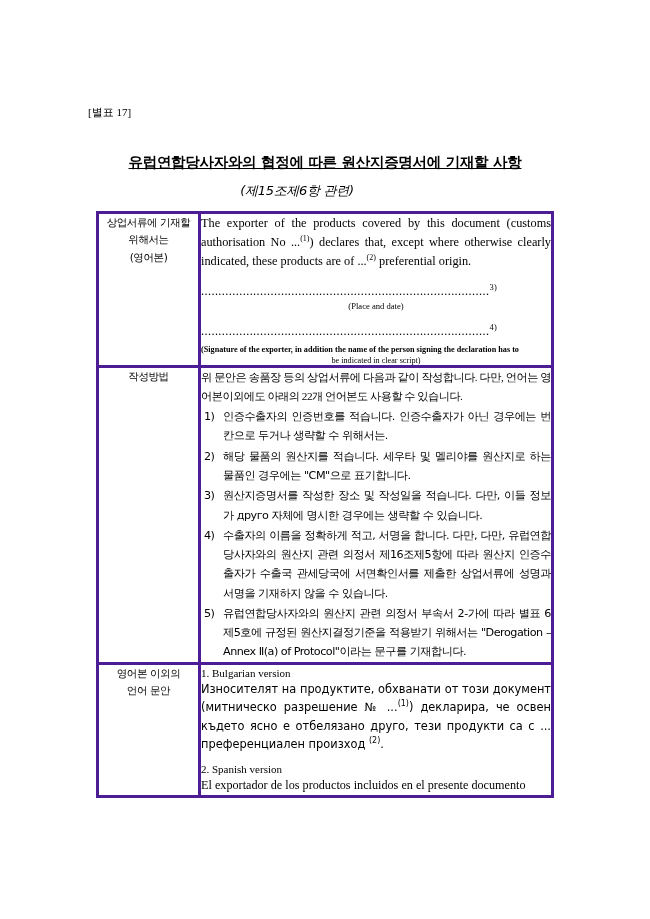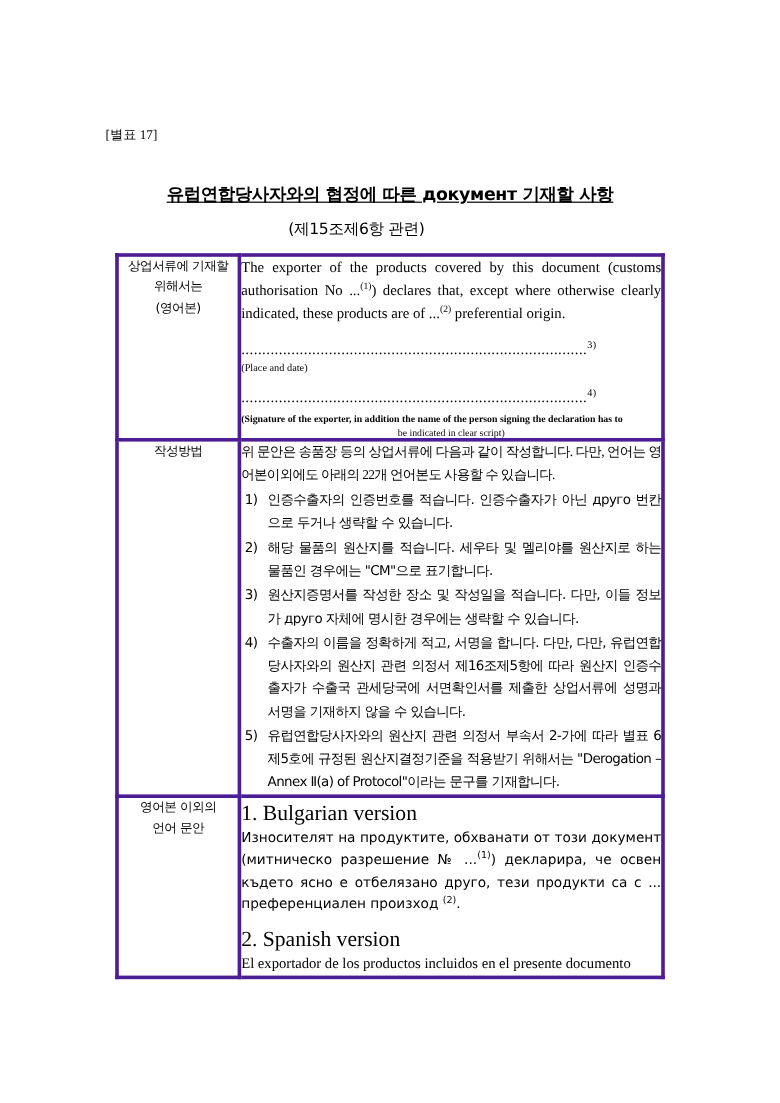--- a/index.html
+++ b/index.html
@@ -45,20 +45,21 @@
   }
   .doc-subtitle {
     position: absolute;
     left: 0;
     top: 182px;
     width: 594px;
     text-align: center;
     font-size: 13px;
     font-family: "DejaVu Sans", sans-serif;
     letter-spacing: -0.3px;
+    font-style: italic;
   }
   table.main {
     position: absolute;
     left: 96px;
     top: 211px;
     width: 458px;
     border-collapse: collapse;
     table-layout: fixed;
   }
   table.main td {
@@ -97,21 +98,21 @@
     letter-spacing: 0.4px;
     white-space: nowrap;
     overflow: hidden;
     font-family: "Liberation Serif", serif;
   }
   .dotline .num {
     font-size: 8.5px;
     vertical-align: super;
   }
   .centered-small {
-    text-align: left;
+    text-align: center;
     font-size: 8.6px;
     margin-top: 2px;
     font-family: "Liberation Serif", serif;
   }
   .sig-note {
     font-size: 8.2px;
     line-height: 1.6;
     margin-top: 3px;
     text-align: justify;
     font-family: "Liberation Serif", serif;
@@ -149,21 +150,21 @@
   ol.kr-list > li > .marker {
     position: absolute;
     left: 3px;
     top: 0;
     width: 18px;
     font-size: 11.2px;
     font-family: "DejaVu Sans", sans-serif;
   }
   
   .lang-head {
-    font-size: 18px;
+    font-size: 11px;
     font-family: "Liberation Serif", serif;
     margin-top: 2px;
     margin-bottom: 1px;
   }
   .lang-head.second {
     margin-top: 9px;
   }
   .lang-body {
     font-size: 11.4px;
     line-height: 1.62;
@@ -181,21 +182,21 @@
   }
 </style>
 </head>
 <body>
 
 <div class="page">
 
   <div class="tag">[별표 17]</div>
 
   <div class="doc-title">
-    <span class="u">유럽연합당사자와의 협정에 따른 документ 기재할 사항</span>
+    <span class="u">유럽연합당사자와의 협정에 따른 원산지증명서에 기재할 사항</span>
   </div>
 
   <div class="doc-subtitle">(제15조제6항 관련)</div>
 
   <table class="main">
     <tbody>
 
       <tr>
         <td class="label">
           <div>상업서류에 기재할</div>
@@ -220,21 +221,21 @@
 
       <tr>
         <td class="label">
           <div>작성방법</div>
         </td>
         <td class="body">
           <div class="kr-text">위 문안은 송품장 등의 상업서류에 다음과 같이 작성합니다. 다만, 언어는 영어본이외에도 아래의 22개 언어본도 사용할 수 있습니다.</div>
           <ol class="kr-list">
             <li>
               <span class="marker">1)</span>
-              <span>인증수출자의 인증번호를 적습니다. 인증수출자가 아닌 друго 번칸으로 두거나 생략할 수 있습니다.</span>
+              <span>인증수출자의 인증번호를 적습니다. 인증수출자가 아닌 경우에는 번칸으로 두거나 생략할 수 위해서는.</span>
             </li>
             <li>
               <span class="marker">2)</span>
               <span>해당 물품의 원산지를 적습니다. 세우타 및 멜리야를 원산지로 하는 물품인 경우에는 "CM"으로 표기합니다.</span>
             </li>
             <li>
               <span class="marker">3)</span>
               <span>원산지증명서를 작성한 장소 및 작성일을 적습니다. 다만, 이들 정보가 друго 자체에 명시한 경우에는 생략할 수 있습니다.</span>
             </li>
             <li>

